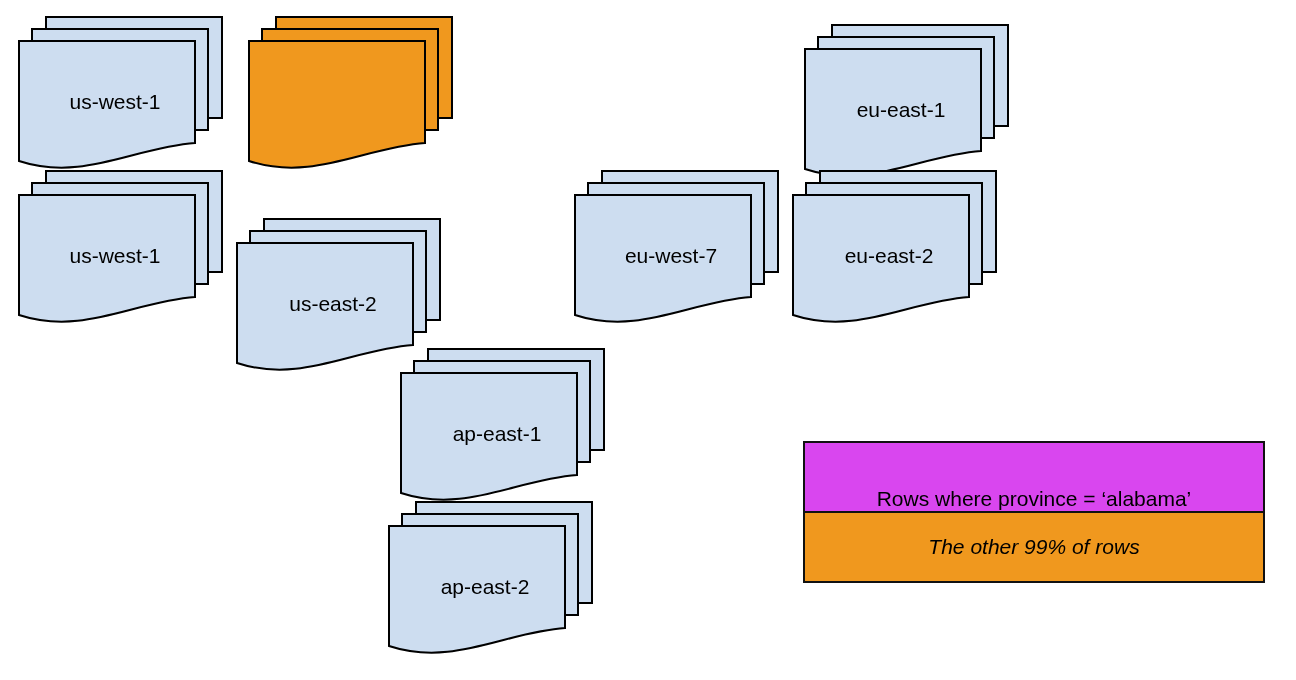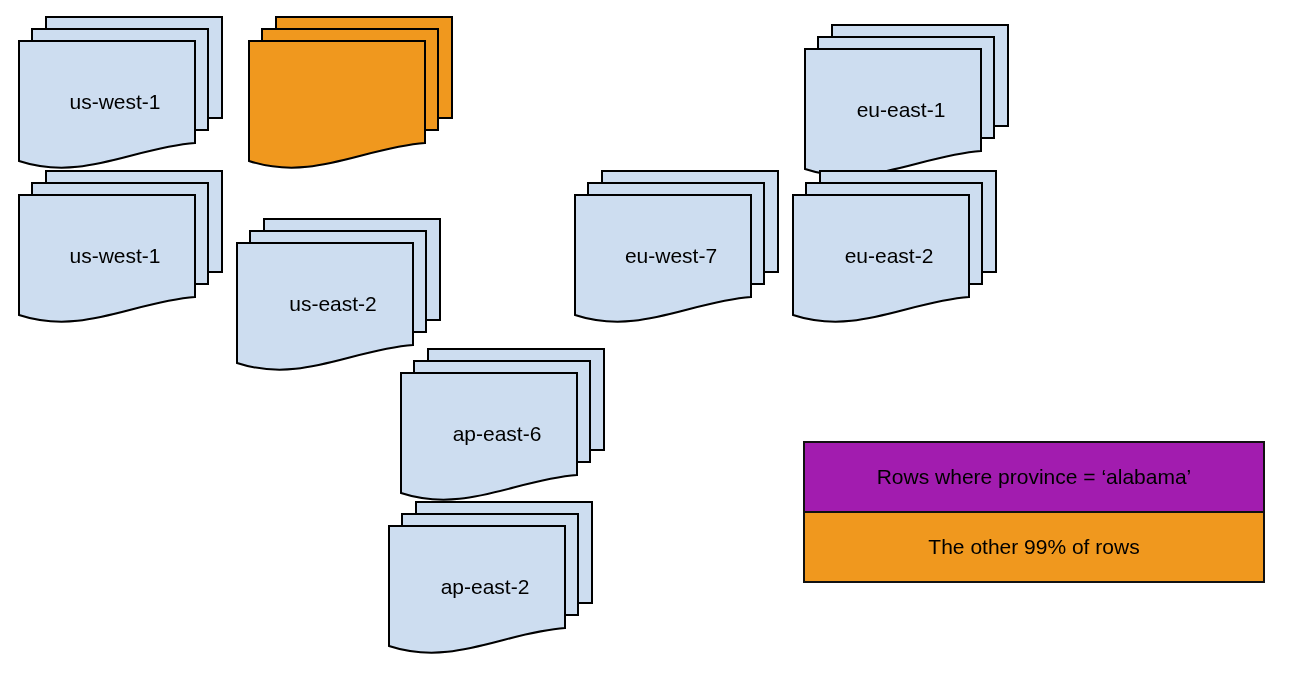--- a/index.html
+++ b/index.html
@@ -27,21 +27,21 @@
     width: 462px; height: 142px;
     border: 2px solid #111111;
     box-sizing: border-box;
     display: flex; flex-direction: column;
   }
   .legend-row {
     flex: 1 1 0;
     display: flex; align-items: center; justify-content: center;
     font-size: 21px; color: #000000; white-space: nowrap;
   }
-  .legend-row + .legend-row { border-top: 2px solid #111111; }
+  .legend-row + .legend-row { border-top: 2px solid #111111; font-style: italic; }
 </style>
 </head>
 <body>
 
 <div class="canvas">
 
   <div class="stack" style="left:17px; top:16px;">
     <svg viewBox="0 0 210 158">
       <rect class="sheet" x="29" y="1" width="176" height="101" fill="#cdddf0"></rect>
       <rect class="sheet" x="15" y="13" width="176" height="101" fill="#cdddf0"></rect>
@@ -103,34 +103,34 @@
     </svg>
     <div class="stack-label">eu-east-2</div>
   </div>
 
   <div class="stack" style="left:399px; top:348px;">
     <svg viewBox="0 0 210 158">
       <rect class="sheet" x="29" y="1" width="176" height="101" fill="#cdddf0"></rect>
       <rect class="sheet" x="15" y="13" width="176" height="101" fill="#cdddf0"></rect>
       <path class="sheet" d="M2 25 H178 V127 C118 131, 66 166, 2 145 Z" fill="#cdddf0"></path>
     </svg>
-    <div class="stack-label">ap-east-6</div>
+    <div class="stack-label">ap-east-1</div>
   </div>
 
   <div class="stack" style="left:387px; top:501px;text-align:center;">
     <svg viewBox="0 0 210 158">
       <rect class="sheet" x="29" y="1" width="176" height="101" fill="#cdddf0"></rect>
       <rect class="sheet" x="15" y="13" width="176" height="101" fill="#cdddf0"></rect>
       <path class="sheet" d="M2 25 H178 V127 C118 131, 66 166, 2 145 Z" fill="#cdddf0"></path>
     </svg>
     <div class="stack-label">ap-east-2</div>
   </div>
 
   <div class="legend">
-    <div class="legend-row" style="background: #a21caf;">
+    <div class="legend-row" style="background: #d946ef; align-items: flex-end;">
       <span>Rows where province = ‘alabama’</span>
     </div>
     <div class="legend-row" style="background: rgb(240, 152, 30);">
       <span>The other 99% of rows</span>
     </div>
   </div>
 
 </div>
 
 </body></html>

